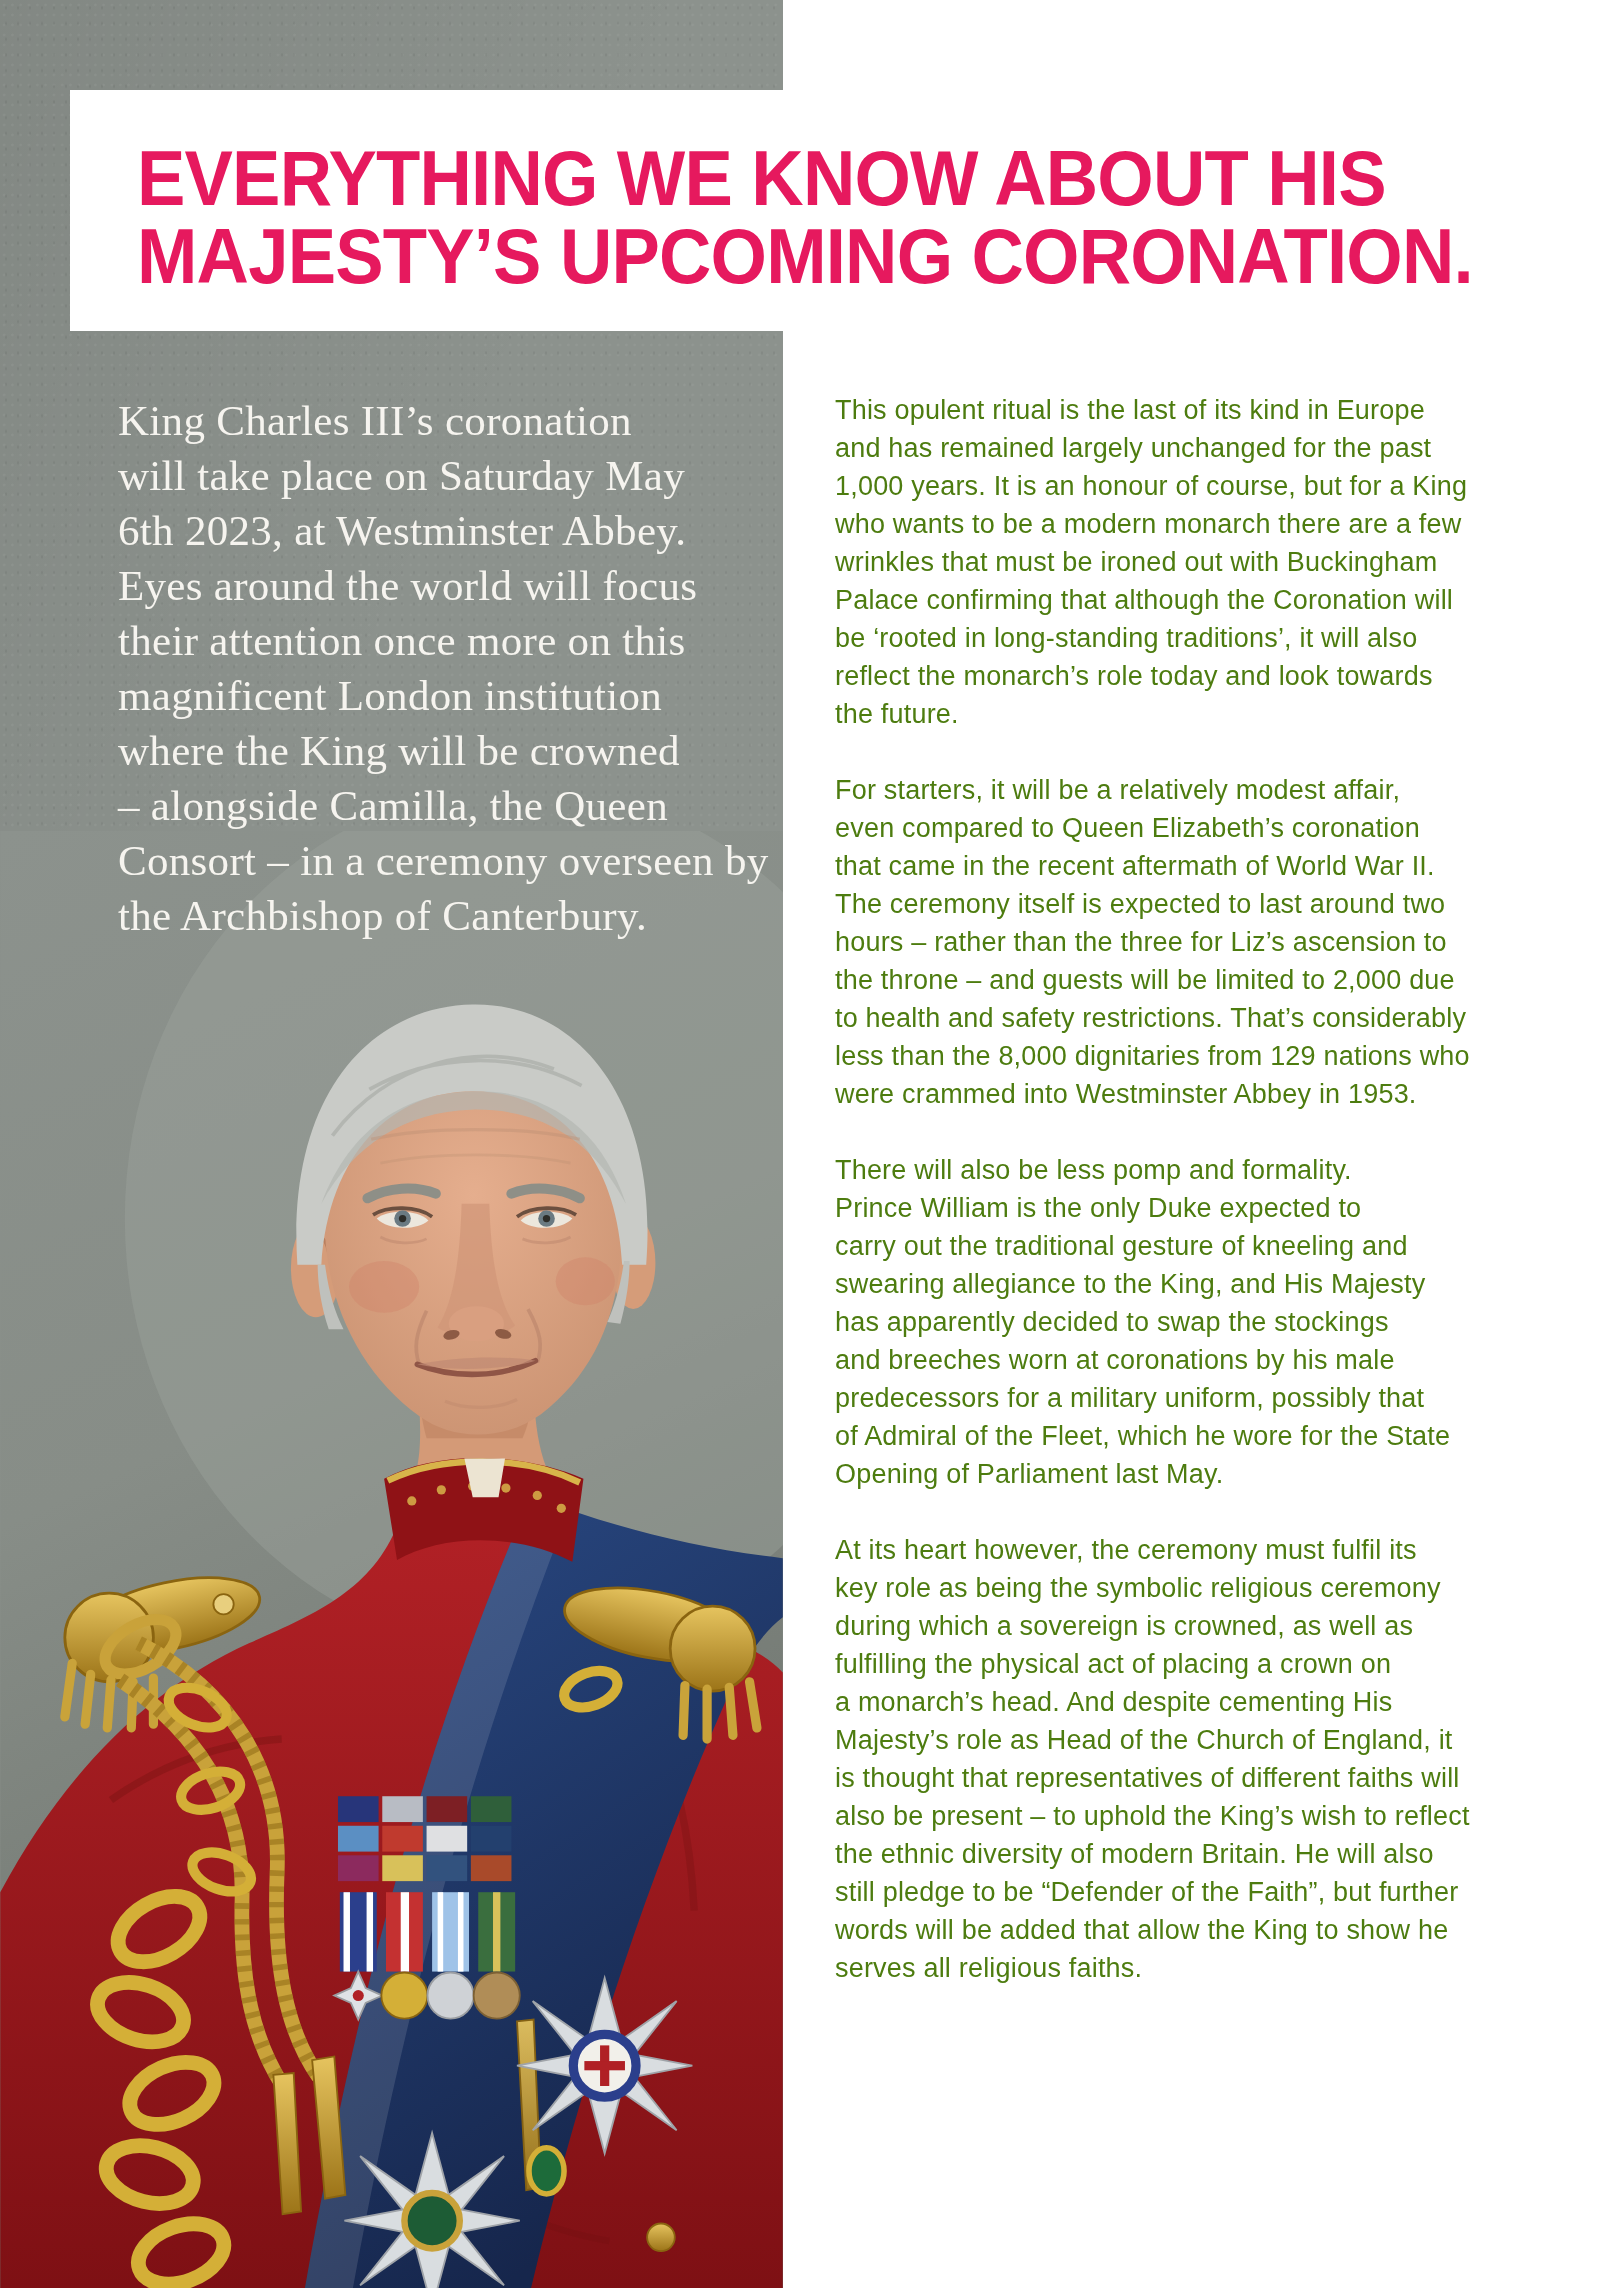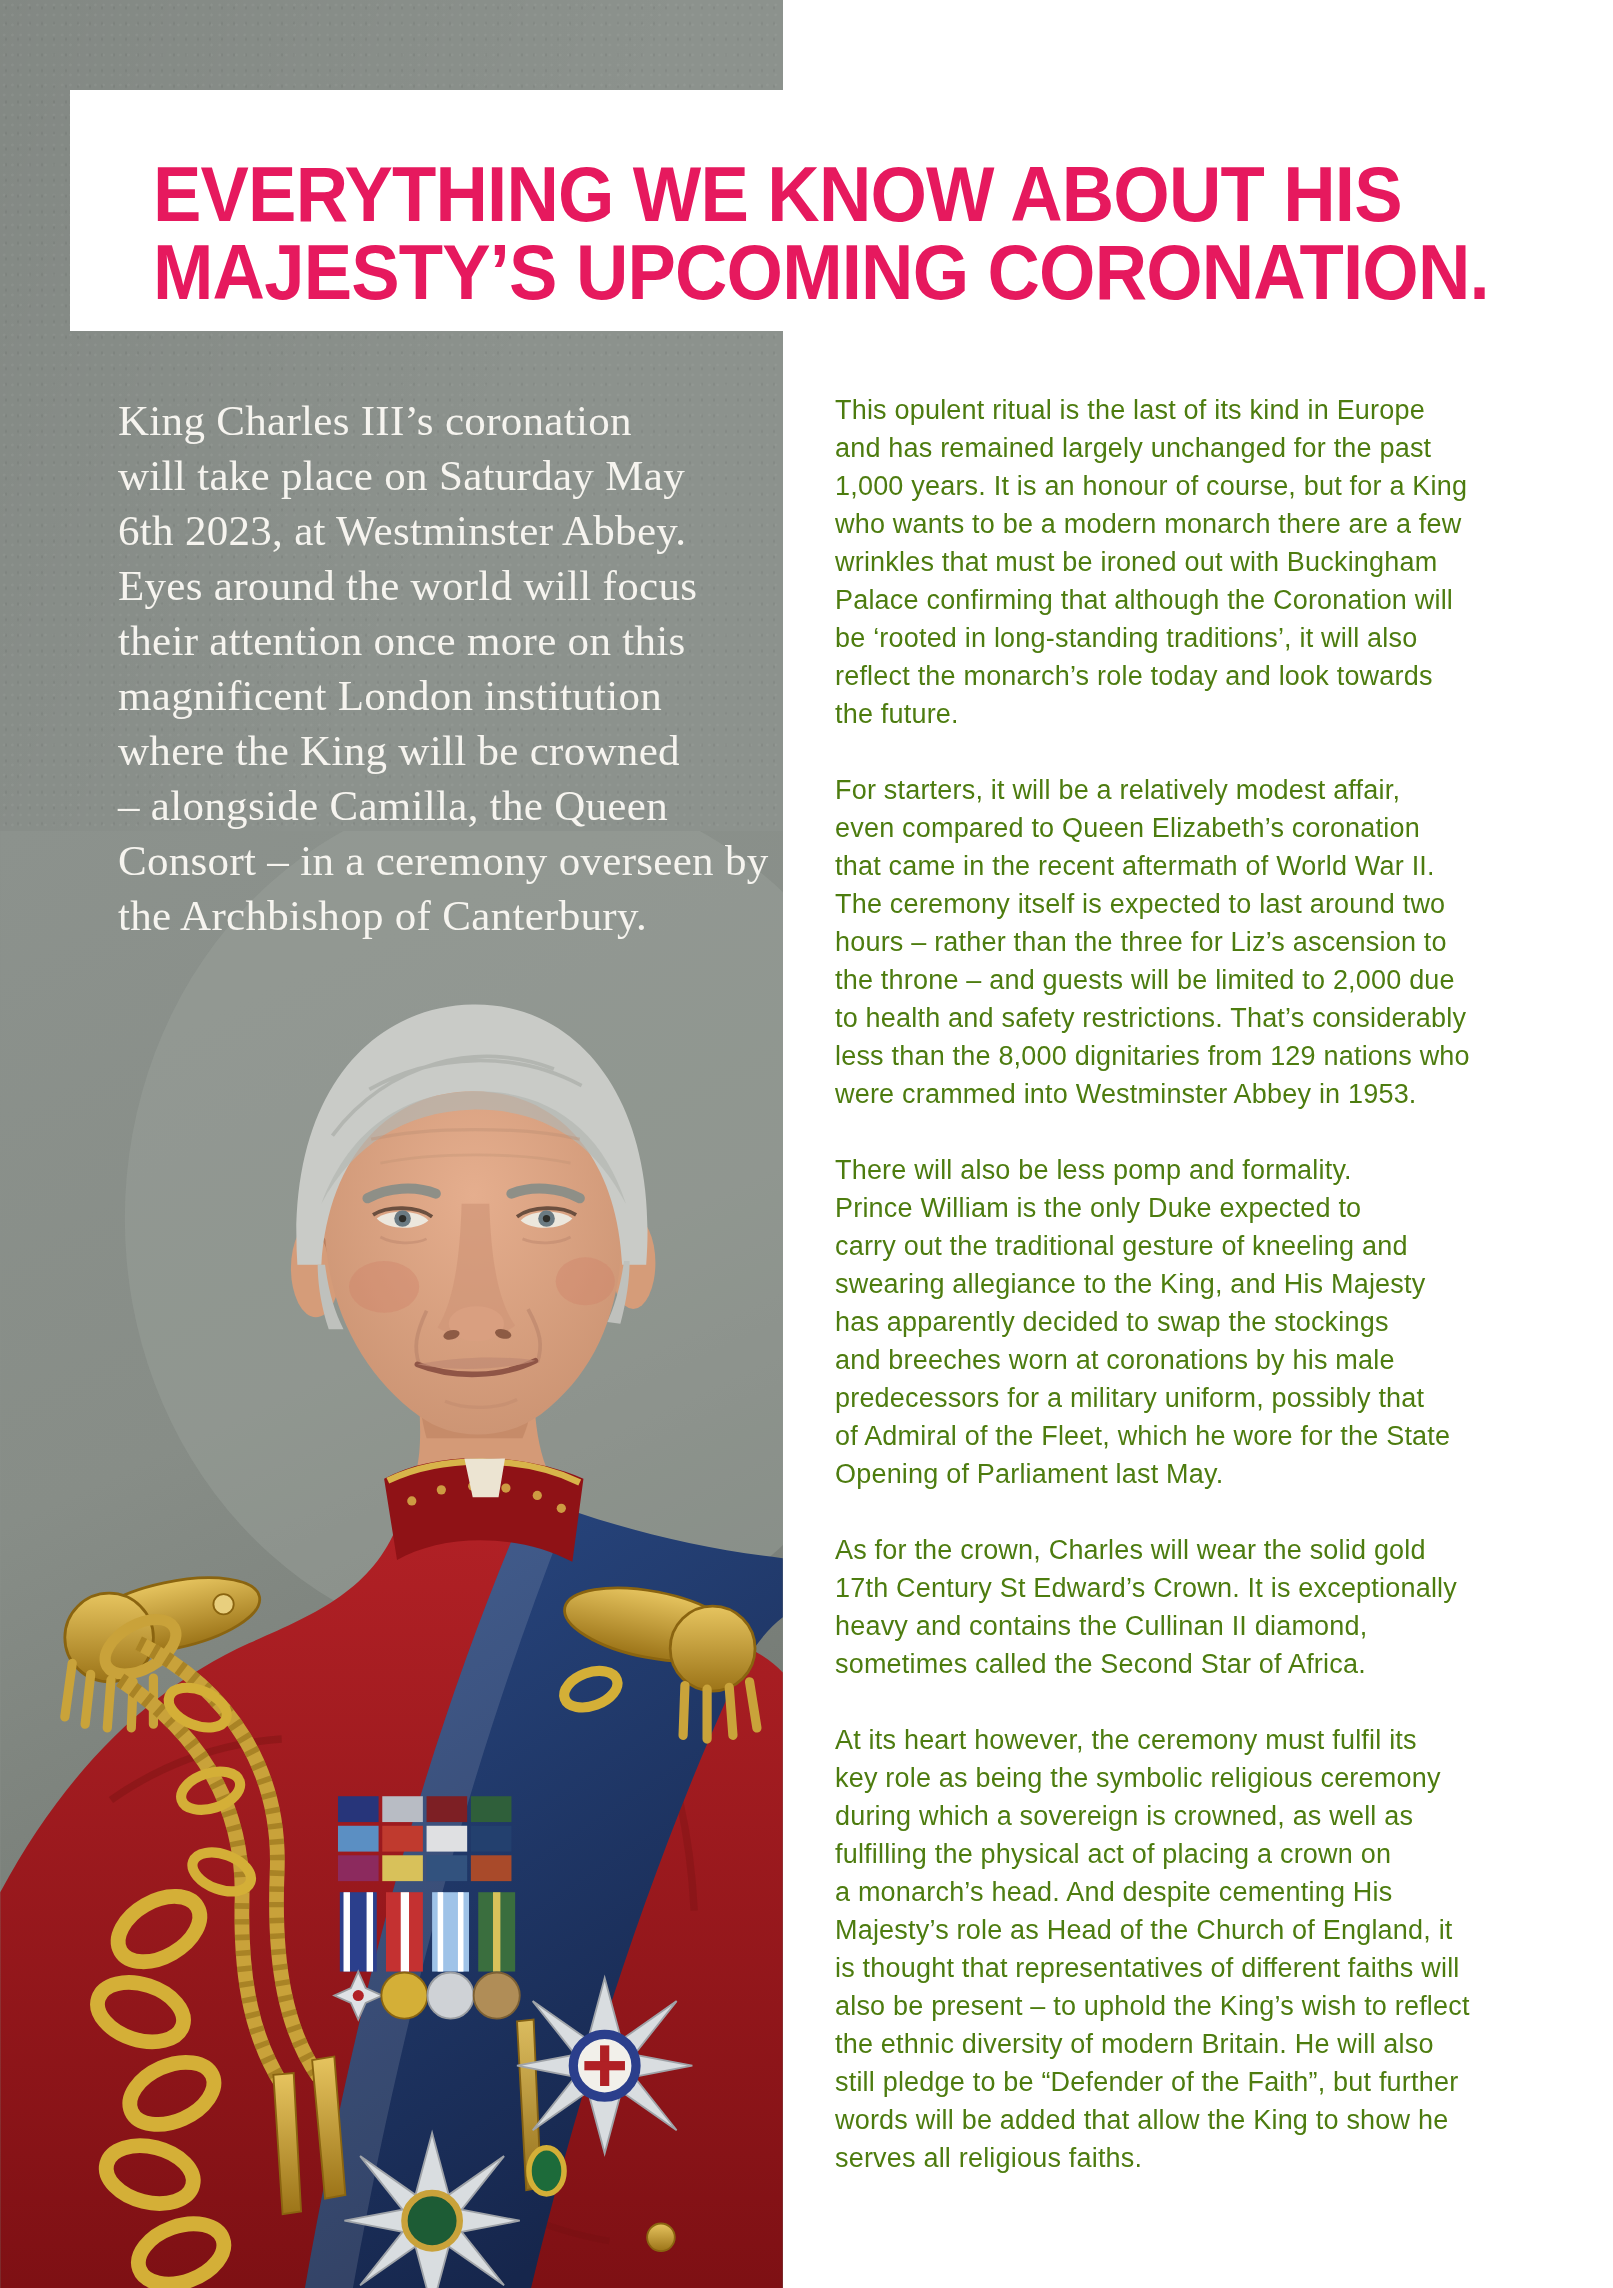--- a/index.html
+++ b/index.html
@@ -14,21 +14,21 @@
       linear-gradient(115deg, rgba(0,0,0,.07), rgba(0,0,0,0) 38%);
     background-size:8.3px 10px, 12px 15.7px, 100% 100%;}
 
   
   .portrait{position:absolute;left:0;top:831px;width:783px;height:1458px;margin:0;}
   .portrait svg{display:block;}
 
   
   .headline-box{position:absolute;left:70px;top:90px;width:1032px;height:241px;background:#ffffff;}
 
-  .headline{position:absolute;left:137px;top:139px;margin:16px;color:#e6195e;
+  .headline{position:absolute;left:137px;top:139px;margin:0;color:#e6195e;
     font-family:"Liberation Sans",sans-serif;font-weight:800;font-size:78px;line-height:78px;
     letter-spacing:-0.9px;white-space:nowrap;}
   .hl-line{display:block;transform:scaleX(.93);transform-origin:left center;}
 
   
   .intro{position:absolute;left:102px;top:377px;width:688px;margin:16px;
     font-family:"Liberation Serif","DejaVu Serif",serif;font-weight:400;
     font-size:43px;line-height:55px;color:#f6f4ef;white-space:pre-line;letter-spacing:0.3px;}
 
   
@@ -265,24 +265,20 @@
 were crammed into Westminster Abbey in 1953.</p>
     <p>There will also be less pomp and formality.
 Prince William is the only Duke expected to
 carry out the traditional gesture of kneeling and
 swearing allegiance to the King, and His Majesty
 has apparently decided to swap the stockings
 and breeches worn at coronations by his male
 predecessors for a military uniform, possibly that
 of Admiral of the Fleet, which he wore for the State
 Opening of Parliament last May.</p>
-    <p>As for the crown, Charles will wear the solid gold
-17th Century St Edward’s Crown. It is exceptionally
-heavy and contains the Cullinan II diamond,
-sometimes called the Second Star of Africa.</p>
     <p>At its heart however, the ceremony must fulfil its
 key role as being the symbolic religious ceremony
 during which a sovereign is crowned, as well as
 fulfilling the physical act of placing a crown on
 a monarch’s head. And despite cementing His
 Majesty’s role as Head of the Church of England, it
 is thought that representatives of different faiths will
 also be present – to uphold the King’s wish to reflect
 the ethnic diversity of modern Britain. He will also
 still pledge to be “Defender of the Faith”, but further

